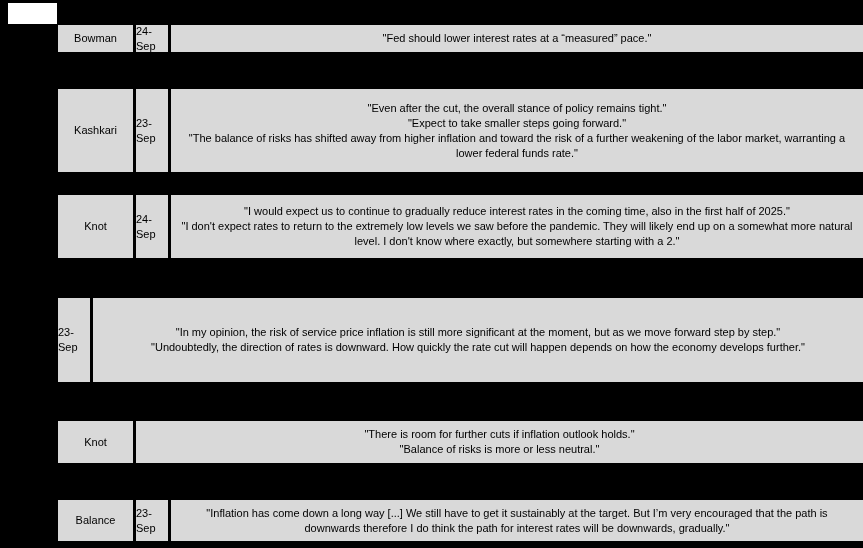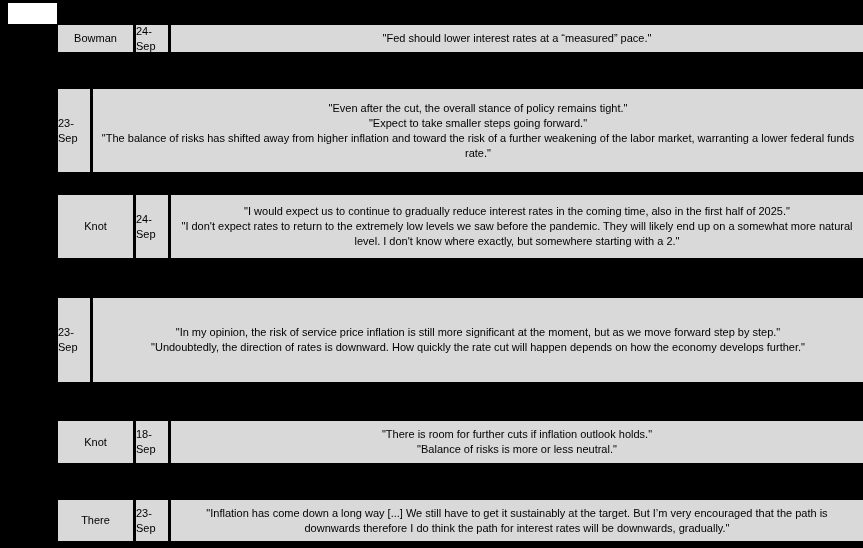--- a/index.html
+++ b/index.html
@@ -67,20 +67,21 @@
 <div id="rows">
   <div class="row">
     <div class="cell speaker">Bowman</div>
     <div class="cell date">24-Sep</div>
     <div class="cell quote">
         <div class="quote-line">"Fed should lower interest rates at a “measured” pace."</div>
       </div>
   </div>
 
   <div class="row">
+    <div class="cell speaker">Kashkari</div>
     <div class="cell date">23-Sep</div>
     <div class="cell quote">
         <div class="quote-line">"Even after the cut, the overall stance of policy remains tight."</div>
         <div class="quote-line">"Expect to take smaller steps going forward."</div>
         <div class="quote-line">"The balance of risks has shifted away from higher inflation and toward the risk of a further weakening of the labor market, warranting a lower federal funds rate."</div>
       </div>
   </div>
 
   <div class="row">
     <div class="cell speaker">Knot</div>
@@ -94,27 +95,26 @@
   <div class="row">
     <div class="cell date">23-Sep</div>
     <div class="cell quote">
         <div class="quote-line">"In my opinion, the risk of service price inflation is still more significant at the moment, but as we move forward step by step."</div>
         <div class="quote-line">"Undoubtedly, the direction of rates is downward. How quickly the rate cut will happen depends on how the economy develops further."</div>
       </div>
   </div>
 
   <div class="row">
     <div class="cell speaker">Knot</div>
-    <div class="cell date">18-Sep</div>
     <div class="cell quote">
         <div class="quote-line">"There is room for further cuts if inflation outlook holds."</div>
         <div class="quote-line">"Balance of risks is more or less neutral."</div>
       </div>
   </div>
 
   <div class="row">
-    <div class="cell speaker">There</div>
+    <div class="cell speaker">Balance</div>
     <div class="cell date">23-Sep</div>
     <div class="cell quote">
         <div class="quote-line">"Inflation has come down a long way [...] We still have to get it sustainably at the target. But I’m very encouraged that the path is downwards therefore I do think the path for interest rates will be downwards, gradually."</div>
       </div>
   </div>
 </div>
 
 </body></html>

